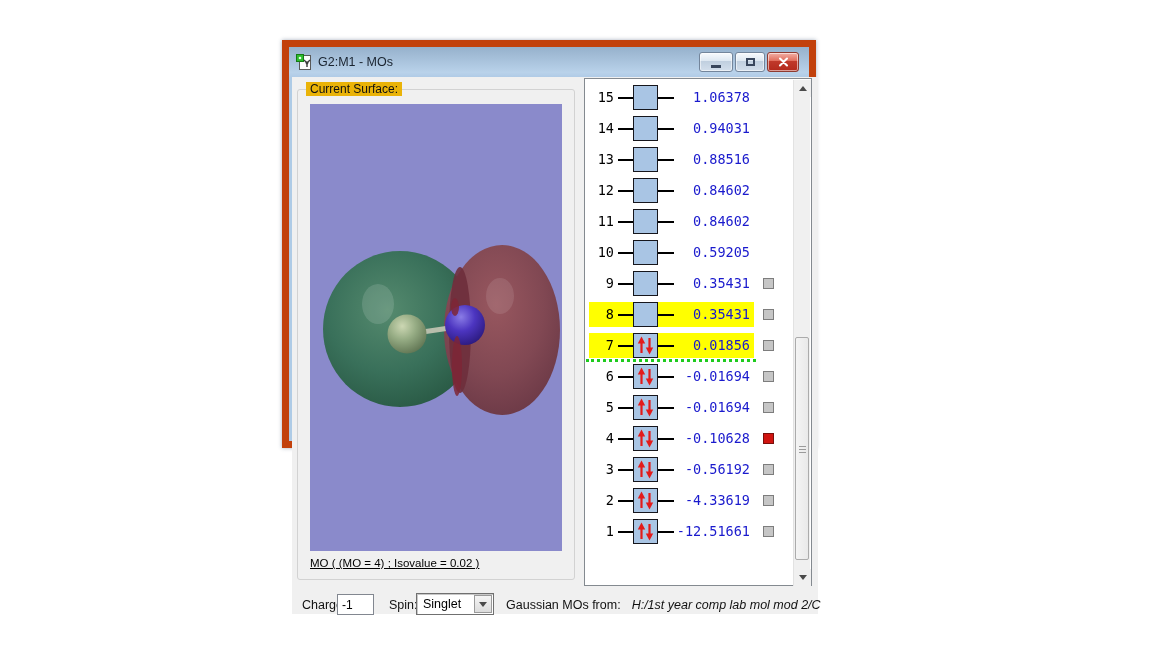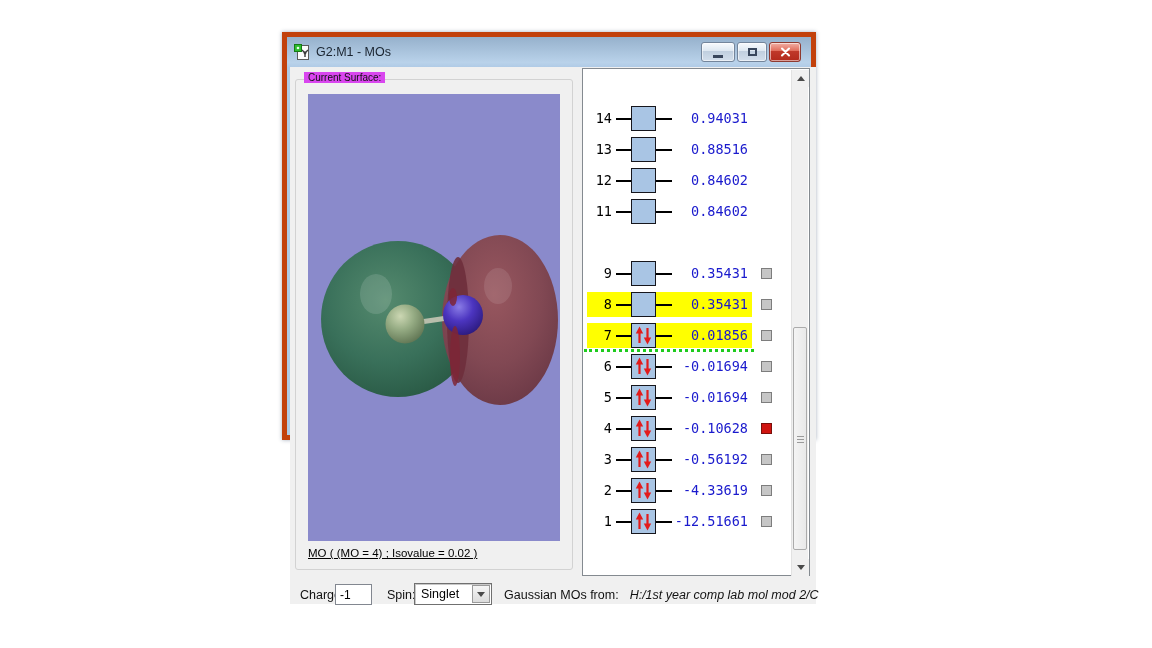--- a/index.html
+++ b/index.html
@@ -1,22 +1,22 @@
 <!DOCTYPE html>
 <html><head>
 <meta charset="utf-8">
 <style>
   * { margin:0; padding:0; box-sizing:border-box; }
   html,body { width:1152px; height:648px; background:#ffffff; font-family:"Liberation Sans", sans-serif; overflow:hidden; }
   .canvas { position:relative; width:1152px; height:648px; background:#ffffff; }
 
   
   .window {
-    position:absolute; left:282px; top:32px; width:534px; height:408px;
-    border:5px solid #c2410c;
+    position:absolute; left:282px; top:40px; width:534px; height:408px;
+    border:7px solid #c2410c;
     background:#aecbe6;
     box-shadow:0 0 4px rgba(60,80,110,.45);
   }
   .titlebar {
     position:absolute; left:0; top:0; width:100%; height:30px;
     background:linear-gradient(#96b1cc, #b9d2ea 85%, #b0cbe6);
     display:flex; align-items:center;
   }
   .win-icon { position:absolute; left:7px; top:7px; width:17px; height:17px; }
   .win-title { position:absolute; left:29px; top:0; line-height:30px; font-size:12.5px; color:#1a2430; }
@@ -40,22 +40,22 @@
     position:absolute; left:3px; top:30px; width:526px; height:537px;
     background:#f0f0f0;
   }
 
   
   .groupbox {
     position:absolute; left:5px; top:12px; width:278px; height:491px;
     border:1px solid #d2d2d2; border-radius:3px;
   }
   .groupbox-label {
-    position:absolute; left:8px; top:-8px; padding:0 4px; background:#d946ef;
-    font-size:10px; color:#111;text-align:center;
+    position:absolute; left:8px; top:-8px; padding:0 4px; background:#eab308;
+    font-size:12px; color:#111;text-align:center;
   }
   .surface-view { position:absolute; left:12px; top:14px; width:252px; height:447px; }
   .surface-caption { position:absolute; left:12px; top:467px; font-size:11.5px; color:#000;text-decoration:underline; }
 
   
   .mo-panel {
     position:absolute; left:292px; top:1px; width:228px; height:508px;
     background:#ffffff; border:1px solid #848a90;
   }
   .mo-rows { position:absolute; left:0; top:0; width:208px; height:506px; overflow:hidden; }
@@ -188,20 +188,31 @@
           <circle cx="155" cy="221" r="20" fill="url(#bAtom)"></circle>
           <ellipse cx="145" cy="203" rx="4" ry="9" fill="#7e2636" opacity="0.85"></ellipse>
           <ellipse cx="147" cy="262" rx="5" ry="30" fill="#7e2636" opacity="0.85"></ellipse>
         </svg>
 
         <span class="surface-caption">MO ( (MO = 4) ; Isovalue = 0.02 )</span>
       </div>
 
       <div class="mo-panel">
         <div class="mo-rows">
+            <div class="mo-row" style="top: 6px;">
+
+    <span class="mo-num">15</span>
+    <span class="lvl-line l"></span>
+    <span class="mo-box">
+      
+    </span>
+    <span class="lvl-line r"></span>
+    <span class="mo-energy">1.06378</span>
+
+  </div>
             <div class="mo-row" style="top: 37px; padding-left: 40px;">
 
     <span class="mo-num">14</span>
     <span class="lvl-line l"></span>
     <span class="mo-box">
       
     </span>
     <span class="lvl-line r"></span>
     <span class="mo-energy">0.94031</span>
 
@@ -230,20 +241,31 @@
   </div>
             <div class="mo-row" style="top: 130px;">
 
     <span class="mo-num">11</span>
     <span class="lvl-line l"></span>
     <span class="mo-box">
       
     </span>
     <span class="lvl-line r"></span>
     <span class="mo-energy">0.84602</span>
+
+  </div>
+            <div class="mo-row" style="top: 161px;">
+
+    <span class="mo-num">10</span>
+    <span class="lvl-line l"></span>
+    <span class="mo-box">
+      
+    </span>
+    <span class="lvl-line r"></span>
+    <span class="mo-energy">0.59205</span>
 
   </div>
             <div class="mo-row" style="top: 192px;">
 
     <span class="mo-num">9</span>
     <span class="lvl-line l"></span>
     <span class="mo-box">
       
     </span>
     <span class="lvl-line r"></span>

